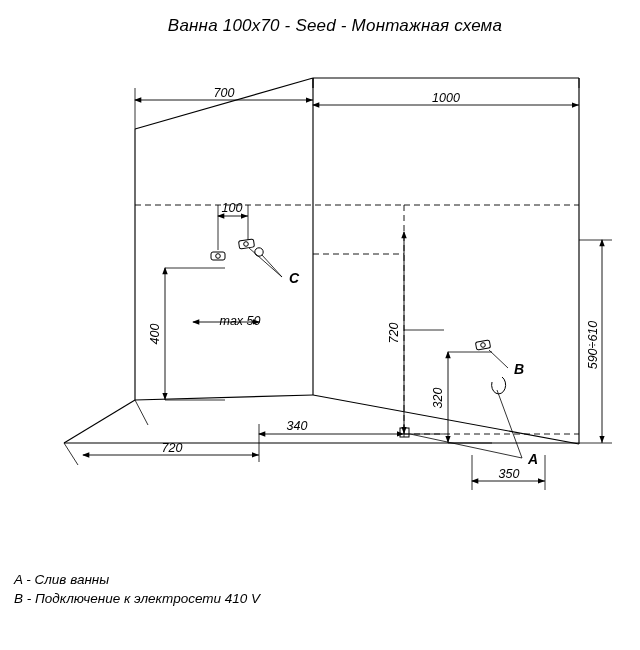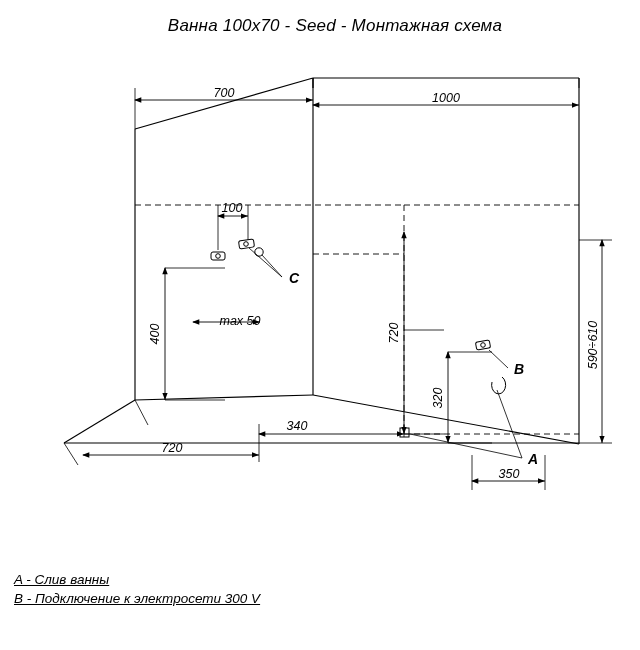--- a/index.html
+++ b/index.html
@@ -35,21 +35,20 @@
     font-size: 17px;
     letter-spacing: 0.2px;
   }
   .legend {
     position: absolute;
     left: 14px;
     top: 570px;
     font-style: italic;
     font-size: 13.5px;
     line-height: 19px;
-    text-decoration: underline;
   }
   .legend div {
     white-space: pre;
   }
   svg text {
     font-family: "Liberation Sans", sans-serif;
     font-style: italic;
     font-size: 12.5px;
     fill: #000000;
   }
@@ -206,16 +205,16 @@
       <path d="M135,400 L148,425" stroke="#000" stroke-width="0.8"></path>
       <path d="M83,455 L259,455" stroke="#000" stroke-width="0.9" marker-start="url(#arrS)" marker-end="url(#arr)"></path>
       <path d="M259,445 L259,462" stroke="#000" stroke-width="0.8"></path>
       <text x="172" y="452" text-anchor="middle">720</text>
     </g>
 
   </svg>
 
   <div class="legend">
     <div>A - Слив ванны</div>
-    <div>B - Подключение к электросети 300 V</div>
+    <div>B - Подключение к электросети 410 V</div>
   </div>
 
 </div>
 
 </body></html>

